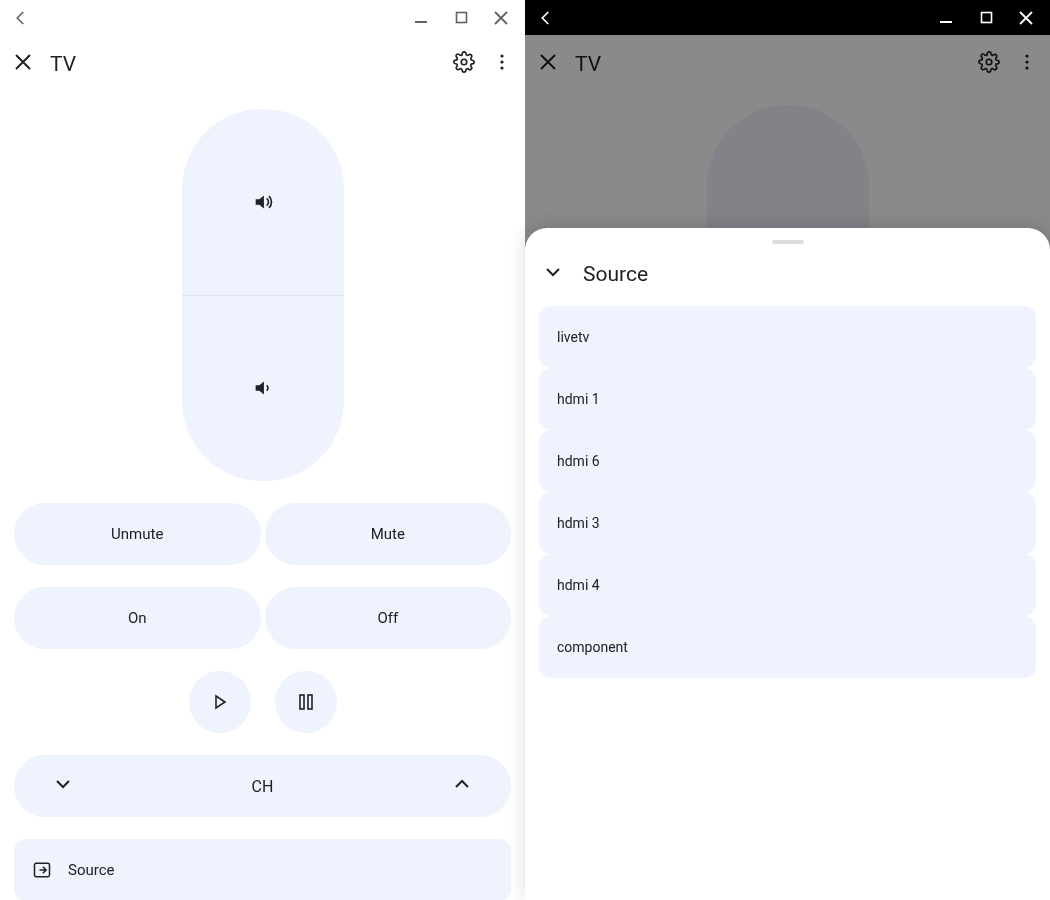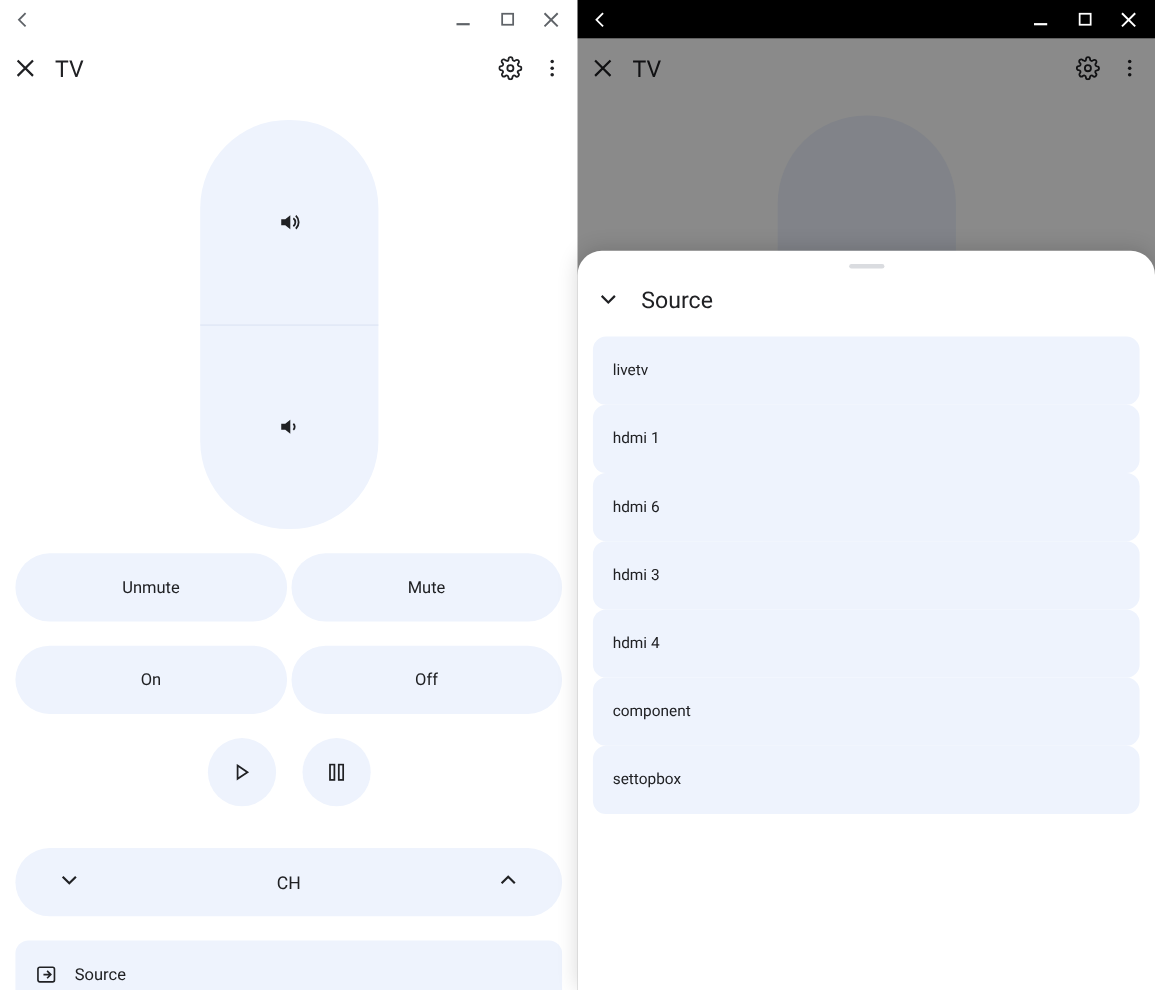--- a/index.html
+++ b/index.html
@@ -33,21 +33,21 @@
   .vol-pill .half { flex:1; display:flex; align-items:center; justify-content:center; }
   .vol-pill .sep { position:absolute; top:50%; left:0; right:0; height:1px; background:#dbe3f3; }
 
   .row2 { display:flex; gap: 4px; width: 100%; margin-top: 22px; align-items: center; }
   .wide-btn { flex:1; height: 62px; background:#eef3fd; border-radius: 31px; display:flex; align-items:center; justify-content:center; font-size:15px; color:#202124; }
   .row3 { display:flex; gap:4px; width:100%; margin-top: 22px; justify-content: flex-end; }
 
   .media-row { display:flex; gap: 24px; margin-top: 22px; }
   .round-btn { width:62px; height:62px; border-radius:50%; background:#eef3fd; display:flex; align-items:center; justify-content:center; }
 
-  .ch-row { width:100%; height:62px; background:#eef3fd; border-radius:31px; margin-top:38px; display:flex; align-items:center; justify-content:space-between; padding:0 40px; font-size:16px; color:#202124; }
+  .ch-row { width:100%; height:62px; background:#eef3fd; border-radius:31px; margin-top:22px; display:flex; align-items:center; justify-content:space-between; padding:0 40px; font-size:16px; color:#202124; }
 
   .source-row { width:100%; height:62px; background:#eef3fd; border-radius:12px; margin-top:22px; display:flex; align-items:center; padding:0 18px; gap:16px; font-size:15px; color:#202124; }
 
   
   .scrim { position:absolute; top:35px; left:0; right:0; bottom:0; background:rgba(0,0,0,0.46); }
   .underlay { position:absolute; top:35px; left:0; right:0; }
   .sheet {
     position:absolute; left:0; right:0; bottom:0; top:228px;
     background:#fff; border-top-left-radius:22px; border-top-right-radius:22px;
     padding: 10px 14px 0 14px; box-shadow: 0 -2px 18px rgba(0,0,0,0.15);
@@ -255,18 +255,17 @@
         </div>
         <div class="title">Source</div>
       </div>
       <div class="source-list" id="source-list">
           <div class="source-item">livetv</div>
           <div class="source-item">hdmi 1</div>
           <div class="source-item">hdmi 6</div>
           <div class="source-item">hdmi 3</div>
           <div class="source-item">hdmi 4</div>
           <div class="source-item">component</div>
-          <div class="source-item">settopbox</div>
         </div>
     </div>
   </div>
 
 </div>
 
 </body></html>

